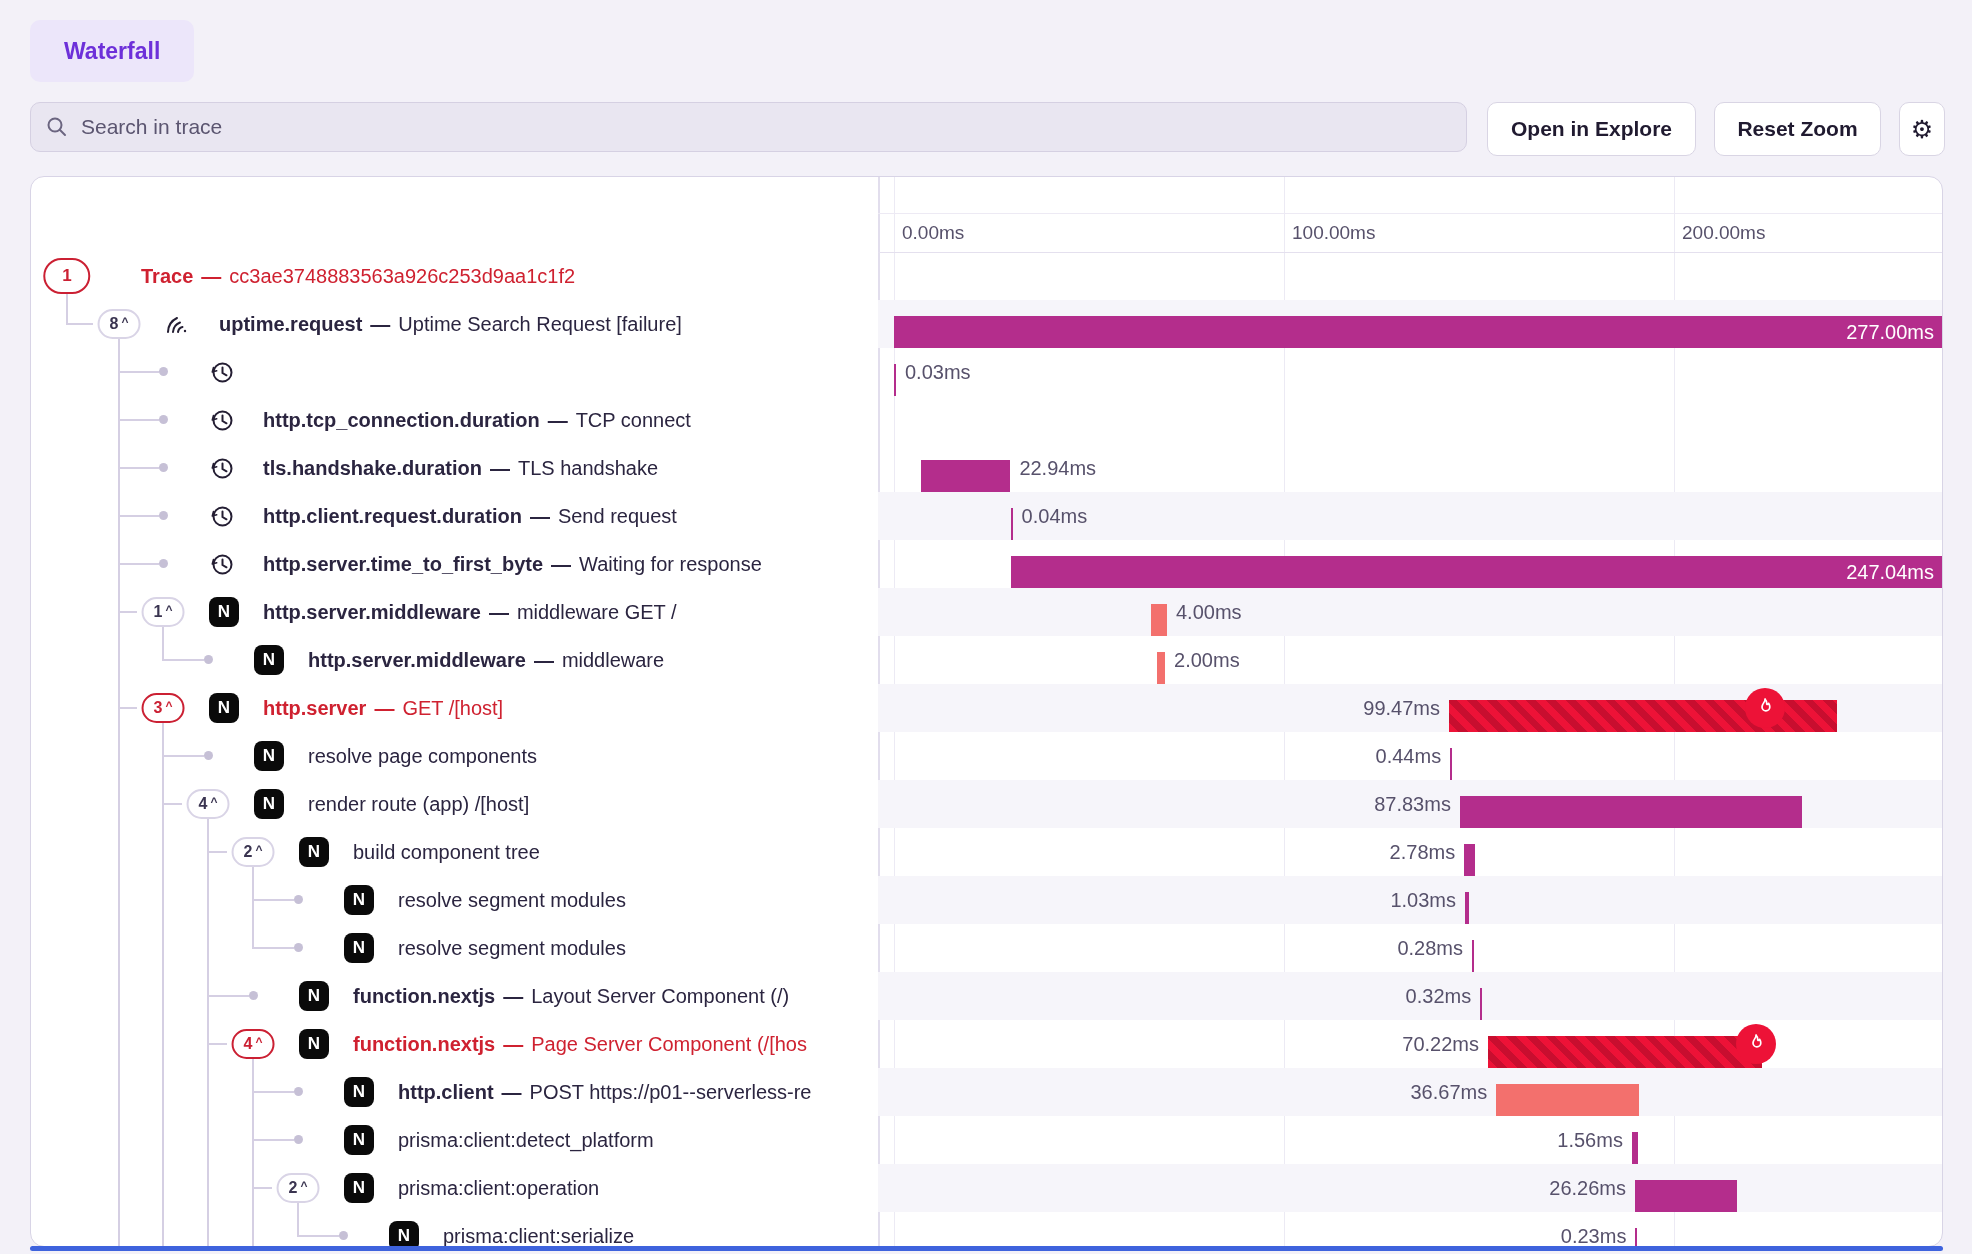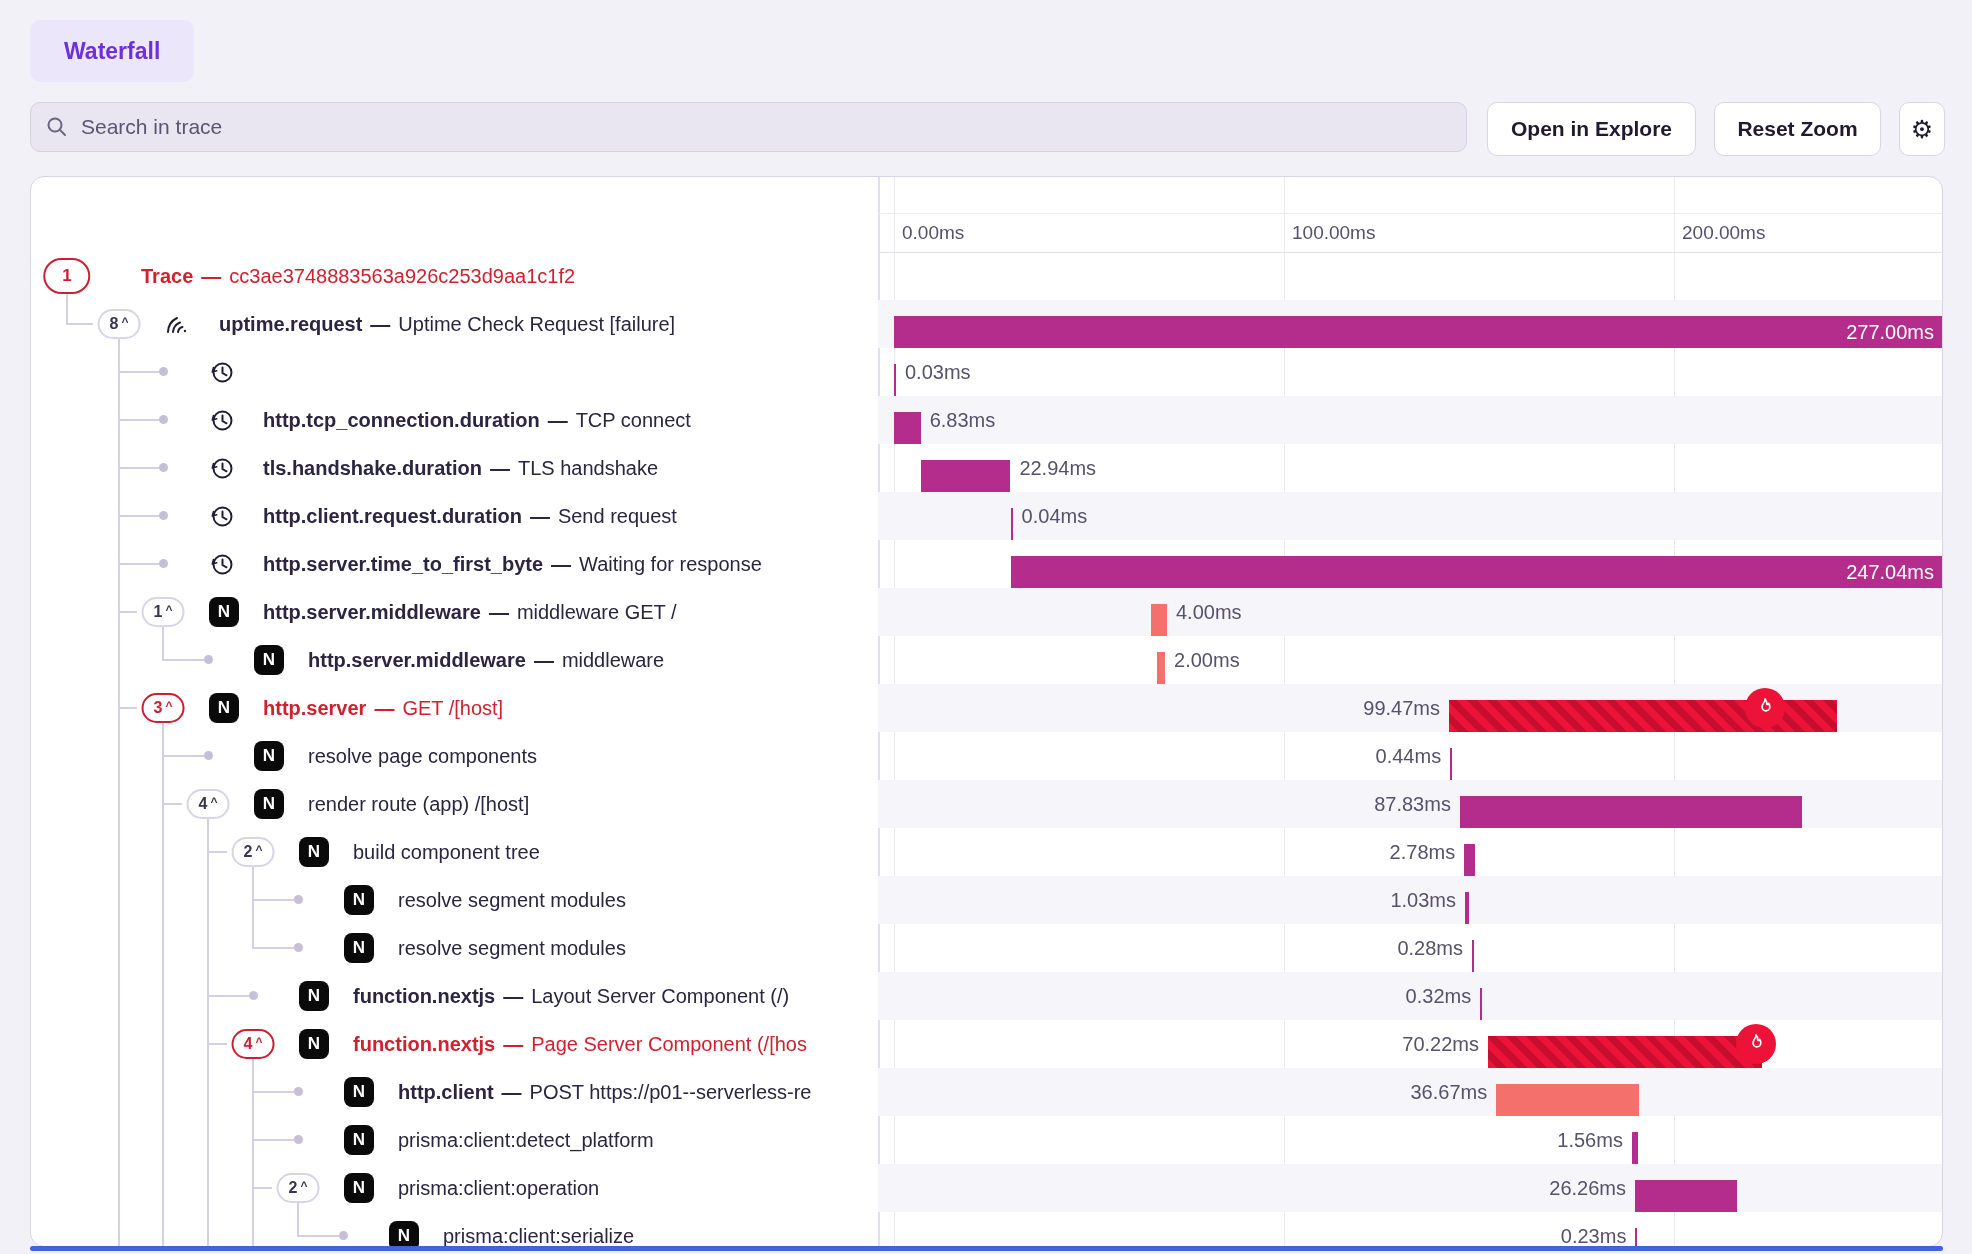--- a/index.html
+++ b/index.html
@@ -125,44 +125,40 @@
             <span class="chev">^</span>
           </div>
           <div style="position: absolute; left: 134px; top: 0px;">
             <svg class="svgicon" viewBox="0 0 26 26" fill="none" stroke="#241e33" stroke-width="2" stroke-linecap="round">
               <path d="M3 21a16 16 0 0 1 9-14"></path>
               <path d="M8 21a11 11 0 0 1 7-9.5"></path>
               <path d="M13 21a6 6 0 0 1 4.5-5"></path>
               <circle cx="20" cy="20" r="1.2" fill="#241e33" stroke="none"></circle>
             </svg>
           </div>
-          <div class="rowtext" style="left: 178px; max-width: 665px;"><b>uptime.request</b><span class="sep">—</span><span>Uptime Check Request [failure]</span></div>
+          <div class="rowtext" style="left: 178px; max-width: 665px;"><b>uptime.request</b><span class="sep">—</span><span>Uptime Search Request [failure]</span></div>
         </div>
         <div class="row" style="top: 96px;">
           <div class="cellR">
             <div class="bar magenta" style="left: 16px; width: 2px;"></div>
             <span class="durlabel" style="left: 27px; text-align: right;">0.03ms</span>
           </div>
           <div class="guide" style="left: 87px; top: 0px; height: 48px;"></div>
           <div class="guide" style="left: 87px; top: 0px; height: 24px;"></div>
           <div class="stub" style="left: 87px; width: 41px;"></div>
           <div class="dot" style="left: 128px;"></div>
           <div style="position: absolute; left: 178px; top: 0px;">
             <svg class="svgicon" viewBox="0 0 26 26" fill="none" stroke="#241e33" stroke-width="2">
               <circle cx="13.5" cy="13.5" r="9"></circle>
               <path d="M13.5 8.5v5.5l4 2.3" stroke-linecap="round"></path>
               <path d="M4.5 8.5l-1.2 4.4 4.4-1.2" stroke-width="1.6" stroke-linecap="round" stroke-linejoin="round"></path>
             </svg>
           </div>
         </div>
         <div class="row" style="top: 144px;">
-          <div class="cellR stripe">
-            <div class="bar magenta" style="left: 16px; width: 26.637px;"></div>
-            <span class="durlabel" style="left: 51.637px;">6.83ms</span>
-          </div>
           <div class="guide" style="left: 87px; top: 0px; height: 48px;"></div>
           <div class="guide" style="left: 87px; top: 0px; height: 24px;"></div>
           <div class="stub" style="left: 87px; width: 41px;"></div>
           <div class="dot" style="left: 128px;"></div>
           <div style="position: absolute; left: 178px; top: 0px;">
             <svg class="svgicon" viewBox="0 0 26 26" fill="none" stroke="#241e33" stroke-width="2">
               <circle cx="13.5" cy="13.5" r="9"></circle>
               <path d="M13.5 8.5v5.5l4 2.3" stroke-linecap="round"></path>
               <path d="M4.5 8.5l-1.2 4.4 4.4-1.2" stroke-width="1.6" stroke-linecap="round" stroke-linejoin="round"></path>
             </svg>

